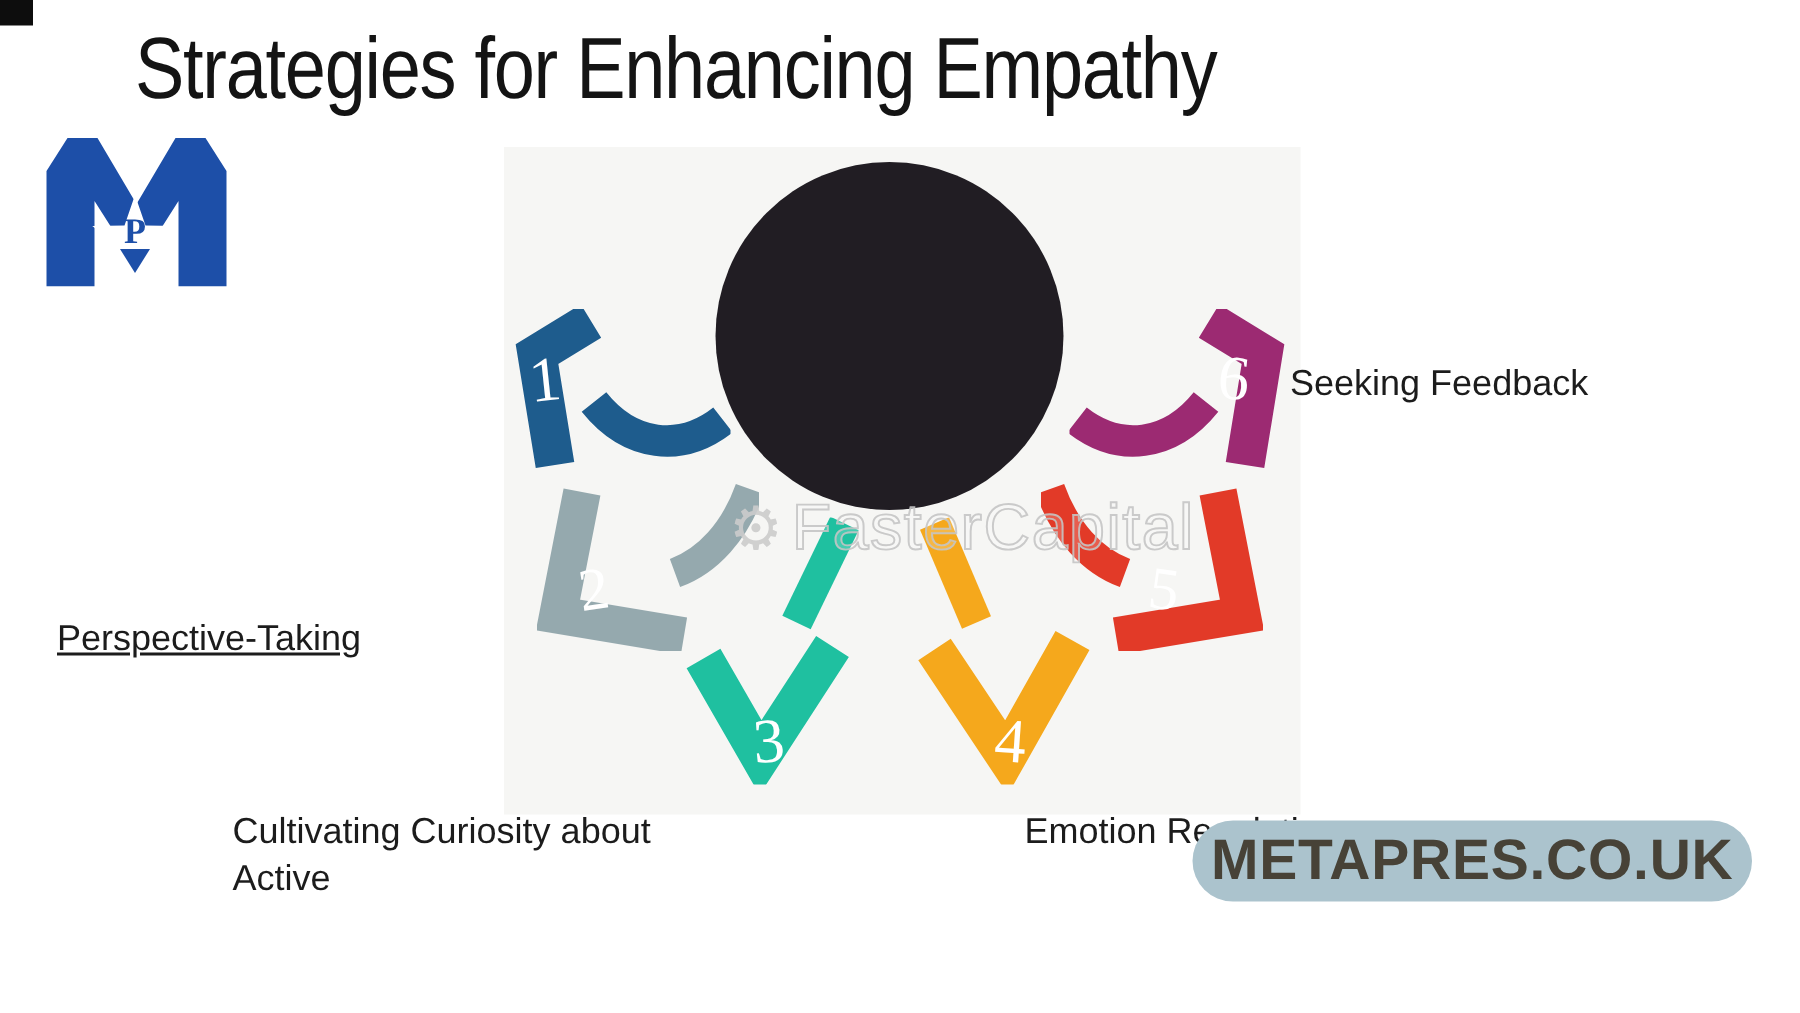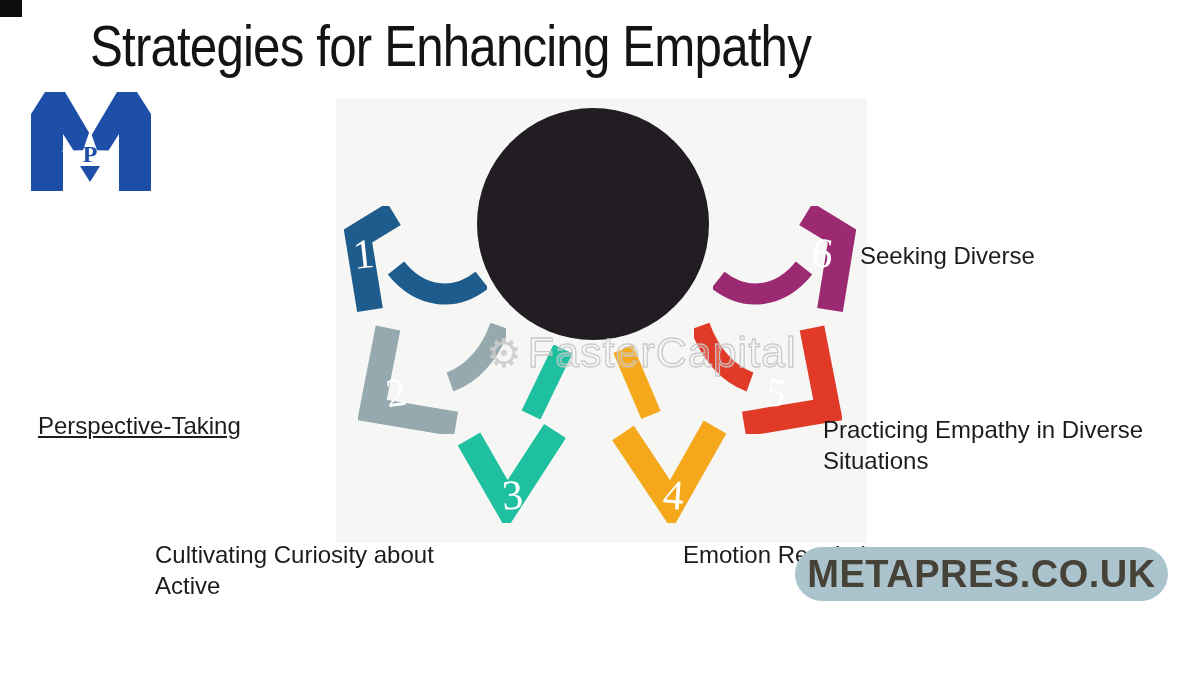--- a/index.html
+++ b/index.html
@@ -106,24 +106,20 @@
 
   <div class="abs label" style="left:38px;top:410px;text-decoration:underline;">Perspective-Taking</div>
 
   <div class="abs label" style="left:155px;top:539px;">
     <div>Cultivating Curiosity about</div>
     <div>Active</div>
   </div>
 
   <div class="abs label" style="left:683px;top:539px;">Emotion Regulation</div>
 
-  <div class="abs label" style="left:823px;top:414px;">
-    <div>Practicing Empathy in Diverse</div>
-    <div>Situations</div>
-  </div>
 
-  <div class="abs label" style="left:860px;top:240px;">Seeking Diverse</div>
+  <div class="abs label" style="left:860px;top:240px;">Seeking Feedback</div>
 
   <div class="abs badge" style="background: rgb(171, 195, 205);">
     <span class="badge-text" style="color: rgb(71, 66, 55);">METAPRES.CO.UK</span>
   </div>
 
 </div>
 
 </body></html>

